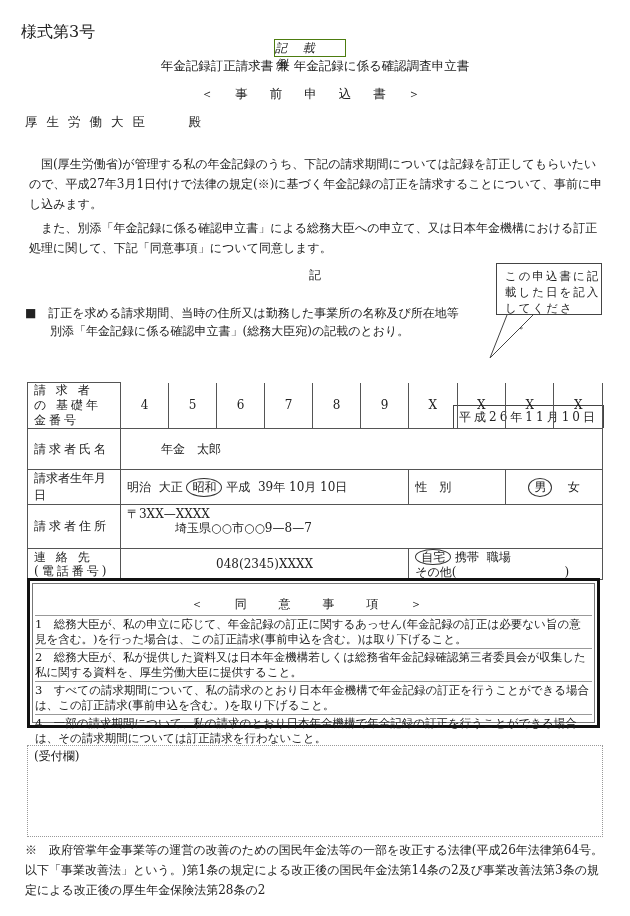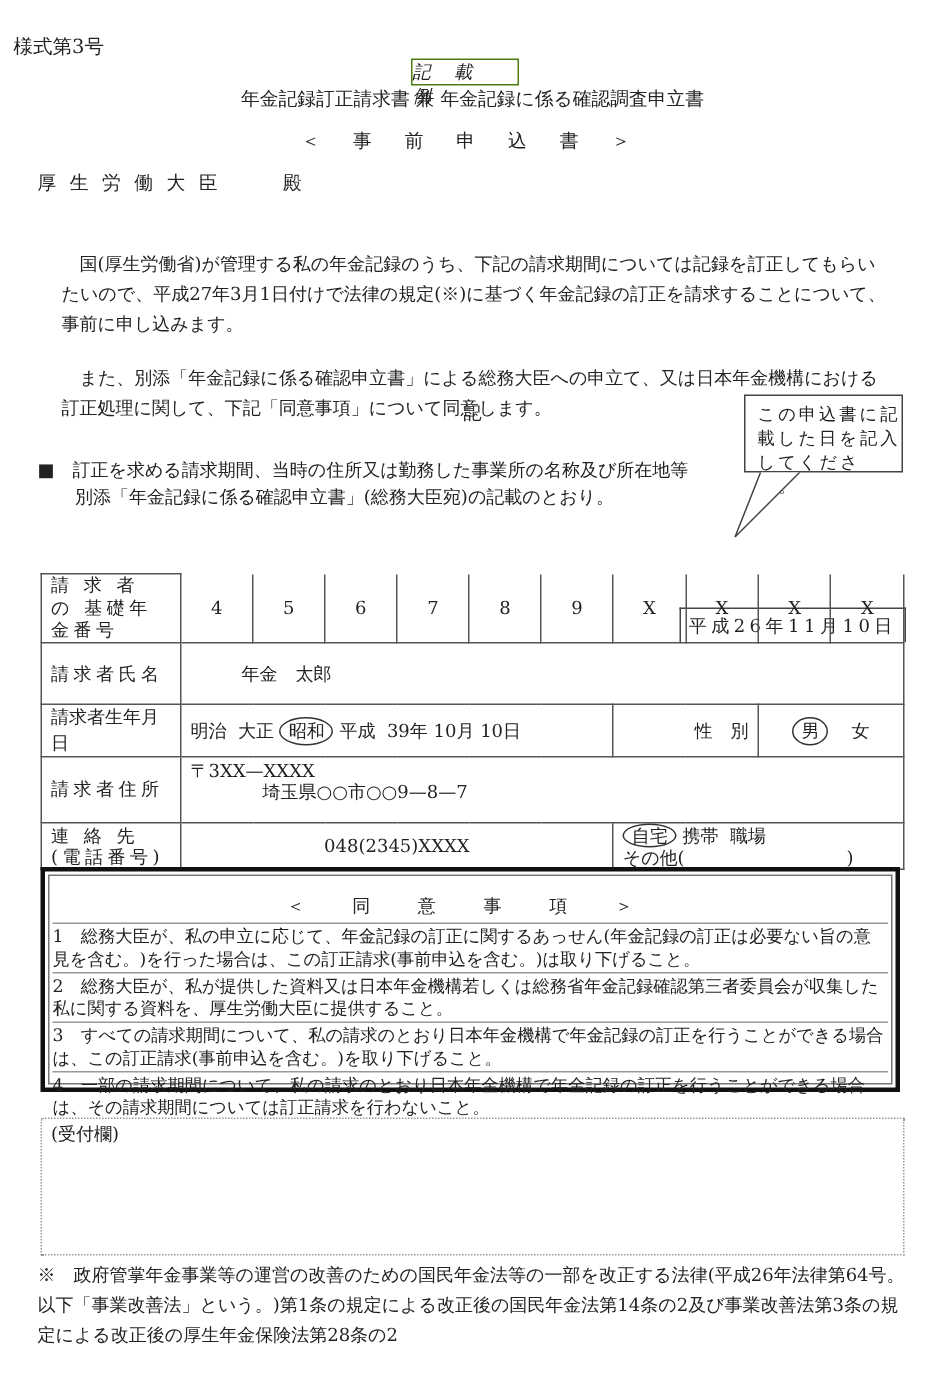--- a/index.html
+++ b/index.html
@@ -1,26 +1,26 @@
 <!DOCTYPE html>
 <html><head>
 <meta charset="utf-8">
 <style>
   html, body { margin:0; padding:0; background:#ffffff; }
   body { width:630px; height:916px; position:relative; overflow:hidden;
          font-family:"DejaVu Serif","Liberation Serif",serif; color:#222; }
   .abs { position:absolute; }
-  .form-number { left:9px; top:22px; font-size:13px; }
+  .form-number { left:21px; top:22px; font-size:16px; }
   .example-label { left:274px; top:39px; width:70px; height:16px; border:1px solid #4d7c0f;
                    font-size:12px; text-align:left; line-height:16px; letter-spacing:6px;font-style:italic; }
   .title { left:0; width:630px; top:58px; text-align:center; font-size:12.5px; }
   .subtitle { left:0; width:630px; top:86px; text-align:center; font-size:12.5px; letter-spacing:9px; }
   .addressee { left:25px; top:114px; font-size:12.5px; letter-spacing:9px; }
   .para { left:25px; width:585px; font-size:12px; line-height:20px; }
-  .para p { margin:16px; text-indent:1em; }
+  .para p { margin:4px; text-indent:1em; }
   .ki { left:0; width:630px; top:267px; text-align:center; font-size:12px; }
   .bullet-line { left:25px; top:305px; font-size:12px; }
   .bullet-line2 { left:50px; top:323px; font-size:12px;text-align:center; }
   .callout { left:496px; top:263px; width:106px; height:52px; border:1px solid #444;
              font-size:11.5px; line-height:16px; padding:4px 0 0 8px; box-sizing:border-box; letter-spacing:2px; background:#fff; }
   .date-box { left:453px; top:360px; width:149px; height:22px; border:1px solid #444; border-bottom:none;
               font-size:12px; line-height:22px; text-align:center; letter-spacing:3px;margin-top:45px; }
   table.form { position:absolute; left:27px; top:382px; width:576px; border-collapse:collapse; font-size:12px; }
   table.form td { border:1px solid #555; padding:0 6px; }
   .lbl { width:82px; letter-spacing:3px; }
@@ -79,21 +79,21 @@
   </tr>
   <tr style="height:27px">
     <td class="lbl" style="letter-spacing:0">請求者生年月日</td>
     <td colspan="6">
       <span>明治</span>&nbsp;
       <span>大正</span>
       <span class="oval">昭和</span>
       <span>平成</span>&nbsp;
       <span>39年 10月 10日</span>
     </td>
-    <td colspan="2" style="text-align:right">性　別</td>
+    <td colspan="2" style="text-align:left">性　別</td>
     <td colspan="2" style="text-align:center">
       <span class="oval">男</span>&nbsp;&nbsp;&nbsp;
       <span>女</span>
     </td>
   </tr>
   <tr style="height:44px">
     <td class="lbl">請求者住所</td>
     <td colspan="10" style="vertical-align:top;line-height:14px;padding-top:2px">
       <div>〒3XX—XXXX</div>
       <div style="padding-left:48px">埼玉県○○市○○9—8—7</div>

